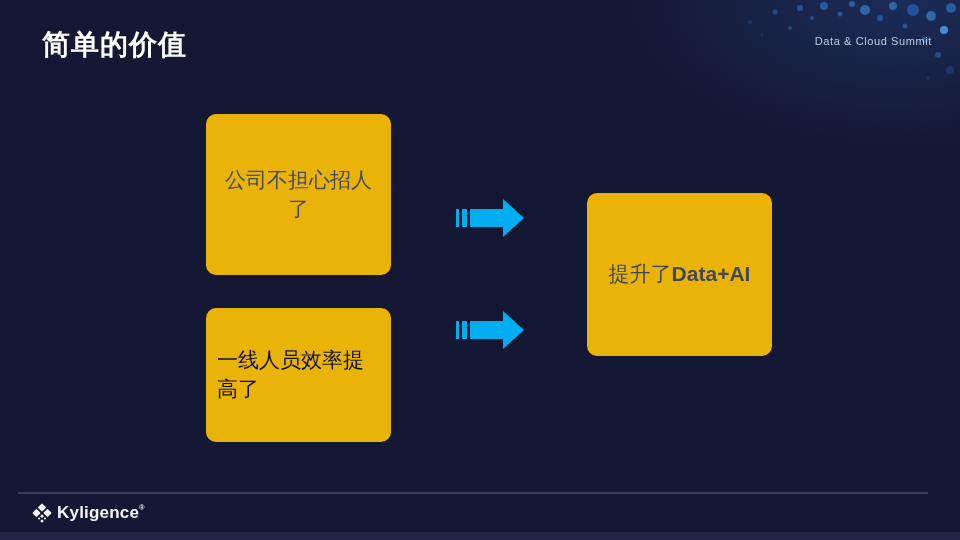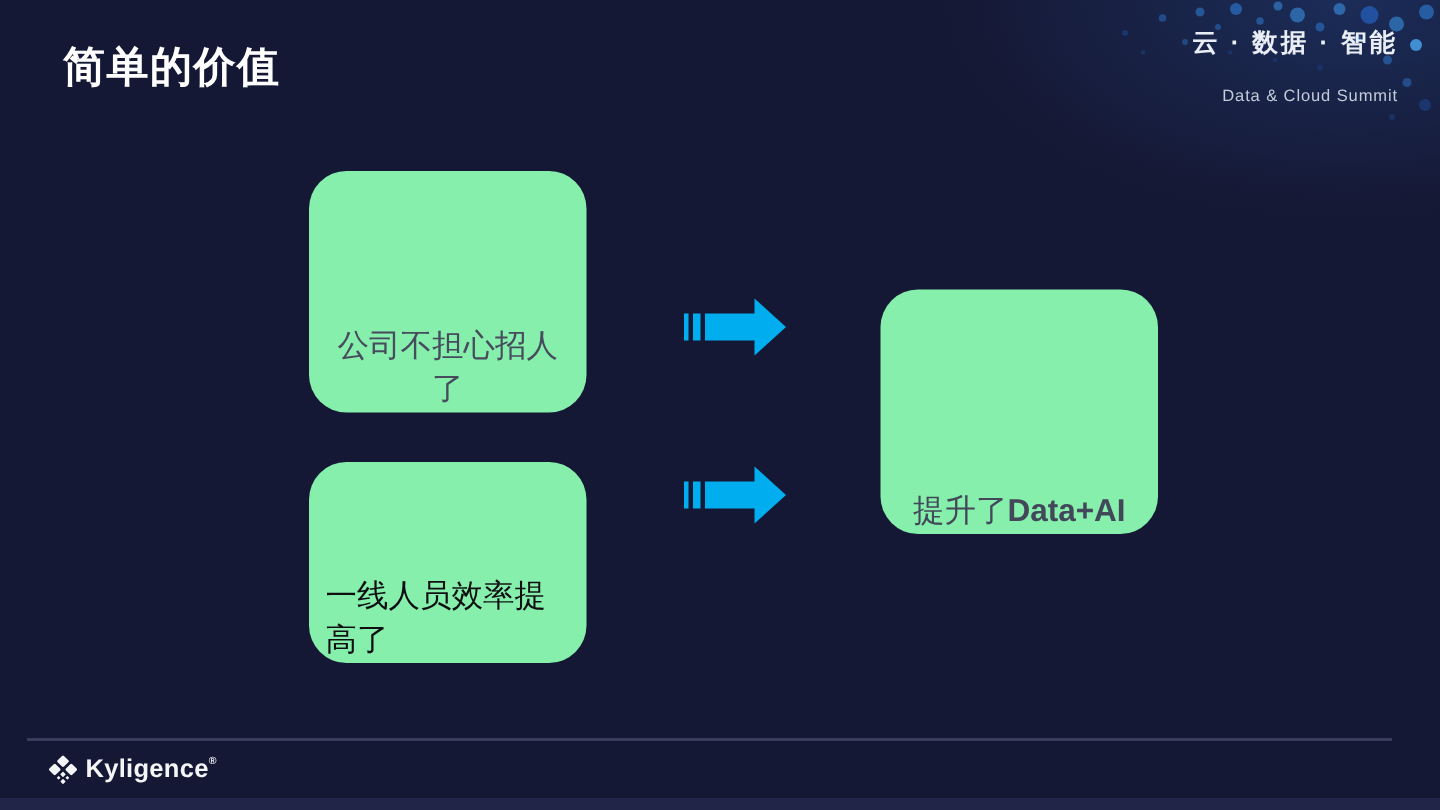--- a/index.html
+++ b/index.html
@@ -22,22 +22,22 @@
     font-size: 28px; font-weight: bold; color: #ffffff; letter-spacing: 1px;
   }
 
   .summit-badge { position: absolute; top: 17px; right: 28px; text-align: right; z-index: 2; }
   .badge-cn { font-size: 17px; font-weight: bold; color: #e9edf4; letter-spacing: 2px; }
   .badge-en { font-size: 11px; color: #c3ccda; letter-spacing: 0.6px; margin-top: 18px; }
 
   .dots-svg { position: absolute; top: 0; left: 730px; width: 230px; height: 110px; }
 
   .value-box {
-    position: absolute; background: #86efac; border-radius: 25px;
-    display: flex; align-items: flex-end; box-sizing: border-box;
+    position: absolute; background: #eab308; border-radius: 10px;
+    display: flex; align-items: center; box-sizing: border-box;
     font-size: 21px; line-height: 1.38; color: #474b5e;
   }
   .box-top-left {
     left: 206px; top: 114px; width: 185px; height: 161px;
     justify-content: center; text-align: center; padding: 0 13px;
   }
   .box-bottom-left {
     left: 206px; top: 308px; width: 185px; height: 134px;
     color: #0f0f12; text-align: left; padding: 0 22px 0 11px;
   }
@@ -99,21 +99,20 @@
       <circle cx="198" cy="78" r="2" fill="#1d4f9e" opacity="0.35"></circle>
       <circle cx="150" cy="45" r="2" fill="#1d4f9e" opacity="0.3"></circle>
       <circle cx="120" cy="40" r="1.5" fill="#1d4f9e" opacity="0.3"></circle>
       <circle cx="90" cy="35" r="1.5" fill="#1d4f9e" opacity="0.3"></circle>
     </g>
   </svg>
 
   <div class="slide-title">简单的价值</div>
 
   <div class="summit-badge">
-    <div class="badge-cn">云 · 数据 · 智能</div>
     <div class="badge-en">Data &amp; Cloud Summit</div>
   </div>
 
   <div class="value-box box-top-left">
     <span>公司不担心招人了</span>
   </div>
 
   <div class="value-box box-bottom-left">
     <span>一线人员效率提高了</span>
   </div>

